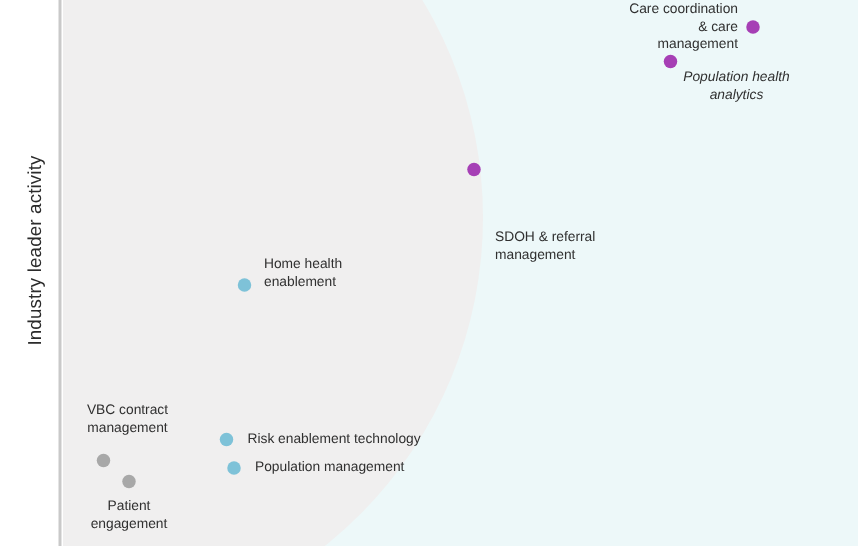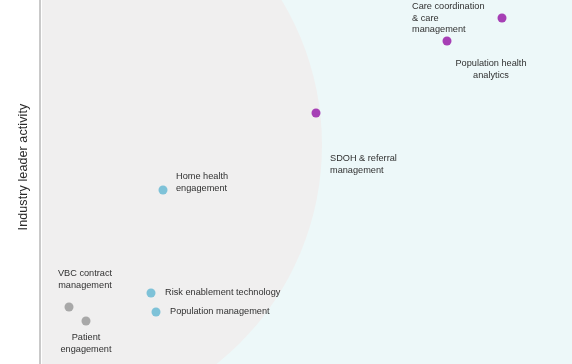--- a/index.html
+++ b/index.html
@@ -97,21 +97,21 @@
 
   
   .point-label {
     position: absolute;
     font-size: 9.2px;
     line-height: 11.5px;
     color: #303030;
     white-space: pre-line;
   }
   .point-label.lbl-right { transform: translate(0, -50%); }
-  .point-label.lbl-left  { transform: translate(-100%, -50%); }
+  .point-label.lbl-left  { transform: translate(-100%, -50%); text-align: right; }
   .point-label.lbl-below { transform: translate(-50%, 0); text-align: center; }
   .point-label.lbl-above { transform: translate(-50%, -100%); text-align: center; padding-left: 32px; }
 </style>
 </head>
 <body>
 
 <div id="screen">
 
   <div id="plot-area">
 
@@ -124,26 +124,26 @@
         <div class="marker purple" title="Population health analytics" style="left: 405px; top: 41px; background: rgb(166, 63, 181);"></div>
         <div class="marker purple" title="SDOH &amp; referral management" style="left: 274px; top: 113px; background: rgb(166, 63, 181);"></div>
         <div class="marker teal" title="Home health enablement" style="left: 121px; top: 190px; background: rgb(126, 194, 216);"></div>
         <div class="marker teal" title="Risk adjustment technology" style="left: 109px; top: 293px; background: rgb(126, 194, 216);"></div>
         <div class="marker teal" title="Utilization management" style="left: 114px; top: 312px; background: rgb(126, 194, 216);"></div>
         <div class="marker grey" title="VBC contract management" style="left: 27px; top: 307px; background: rgb(168, 168, 168);"></div>
         <div class="marker grey" title="Patient engagement" style="left: 44px; top: 321px; background: rgb(168, 168, 168);"></div>
       </div>
     <div id="labels-layer">
         <div class="point-label lbl-left" style="left: 450px; top: 18px;">Care coordination &amp; care management</div>
-        <div class="point-label lbl-below" style="left: 449px; top: 58px;">Population health
+        <div class="point-label lbl-below" style="left: 449px; top: 46px; font-style: italic;">Population health
 analytics</div>
         <div class="point-label lbl-right" style="left: 288px; top: 122px; margin-top: 42px;">SDOH &amp; referral
 management</div>
         <div class="point-label lbl-right" style="left: 134px; top: 182px;">Home health
-engagement</div>
+enablement</div>
         <div class="point-label lbl-right" style="left: 123px; top: 293px;">Risk enablement technology</div>
         <div class="point-label lbl-right" style="left: 128px; top: 312px;">Population management</div>
         <div class="point-label lbl-above" style="left: 27px; top: 291px;">VBC contract
 management</div>
         <div class="point-label lbl-below" style="left: 44px; top: 332px;">Patient
 engagement</div>
       </div>
 
   </div>
 

